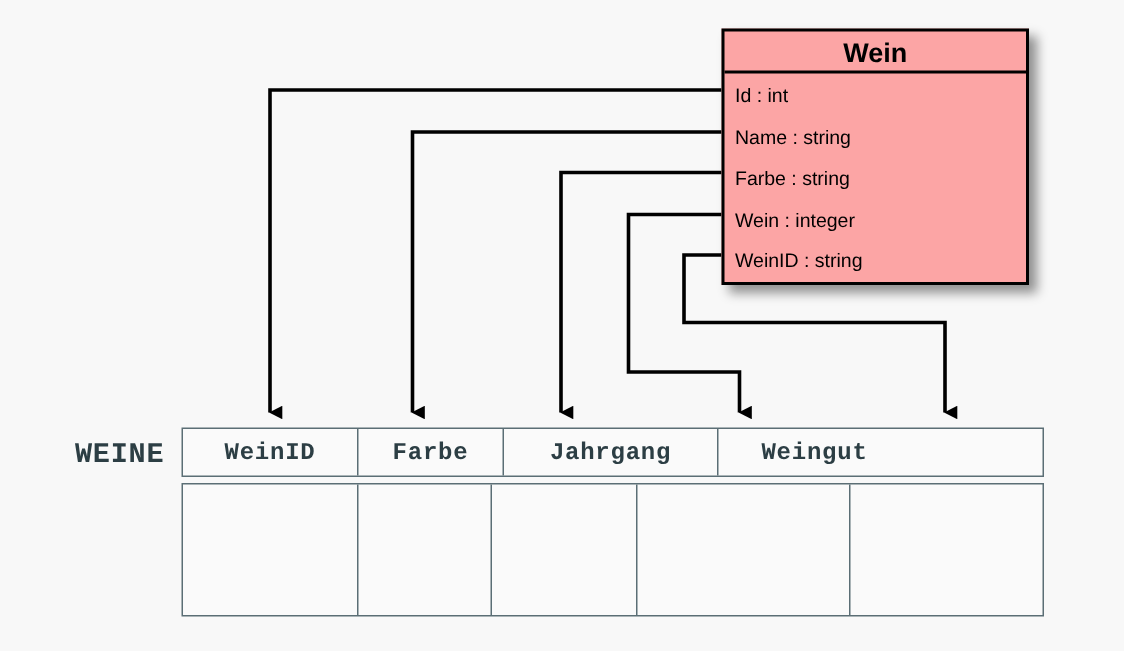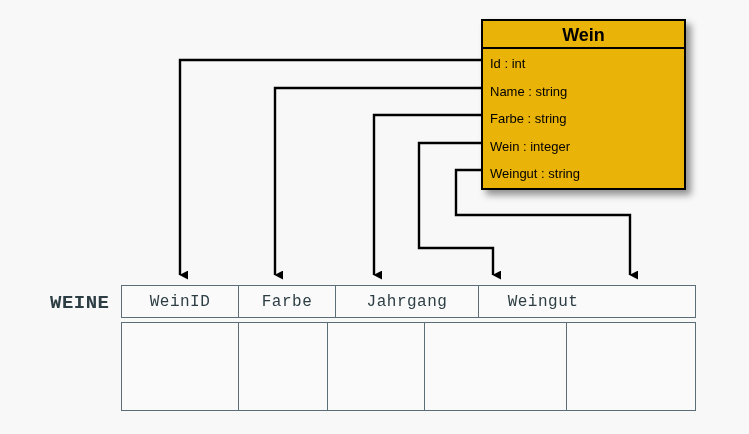--- a/index.html
+++ b/index.html
@@ -29,21 +29,21 @@
     height: 434px;
   }
 
   
   #uml-class {
     position: absolute;
     left: 481px;
     top: 19px;
     width: 205px;
     height: 171px;
-    background: #eab308;
+    background: #fca5a5;
     border: 2px solid #000000;
     box-sizing: border-box;
     box-shadow: 5px 5px 7px rgba(0,0,0,0.42);
     z-index: 5;
   }
   #uml-class-title {
     height: 28px;
     line-height: 28px;
     text-align: center;
     font-weight: bold;
@@ -94,21 +94,21 @@
     height: 89px;
     margin-top: 4px;
   }
   .table-cell {
     box-sizing: border-box;
     border-right: 1px solid #5b6e75;
     display: flex;
     align-items: center;
     justify-content: center;
     font-family: "Liberation Mono", "DejaVu Sans Mono", monospace;
-    font-weight: normal;
+    font-weight: bold;
     font-size: 16px;
     letter-spacing: 0.5px;
     color: #2c3e44;
     white-space: nowrap;
   }
   .table-cell:last-child {
     border-right: none;
   }
   .col-0 { width: 117px; }
   .col-1 { width: 90px; }
@@ -139,21 +139,21 @@
     <polyline points="481,170 456,170 456,215 630,215 630,275" fill="none" stroke="#000000" stroke-width="2.4" marker-end="url(#arrowhead)"></polyline>
   </svg>
 
   <div id="uml-class">
     <div id="uml-class-title">Wein</div>
     <div id="uml-attr-list">
       <div class="uml-attr">Id : int</div>
       <div class="uml-attr">Name : string</div>
       <div class="uml-attr">Farbe : string</div>
       <div class="uml-attr">Wein : integer</div>
-      <div class="uml-attr">Weingut : string</div>
+      <div class="uml-attr">WeinID : string</div>
     </div>
   </div>
 
   <div id="table-label">WEINE</div>
 
   <div id="relational-table">
     <div id="table-header-row" class="table-row">
       <div class="table-cell col-0">WeinID</div>
       <div class="table-cell col-2">Farbe</div>
       <div class="table-cell col-3">Jahrgang</div>

